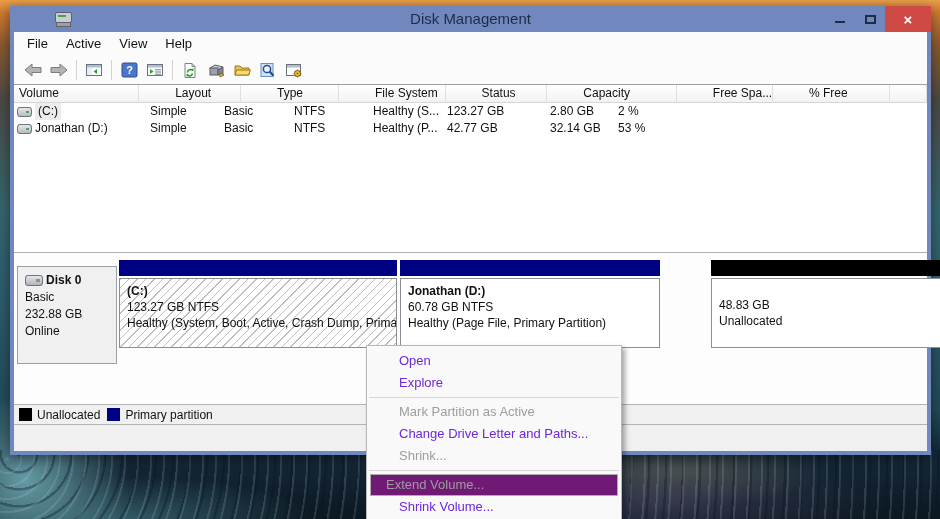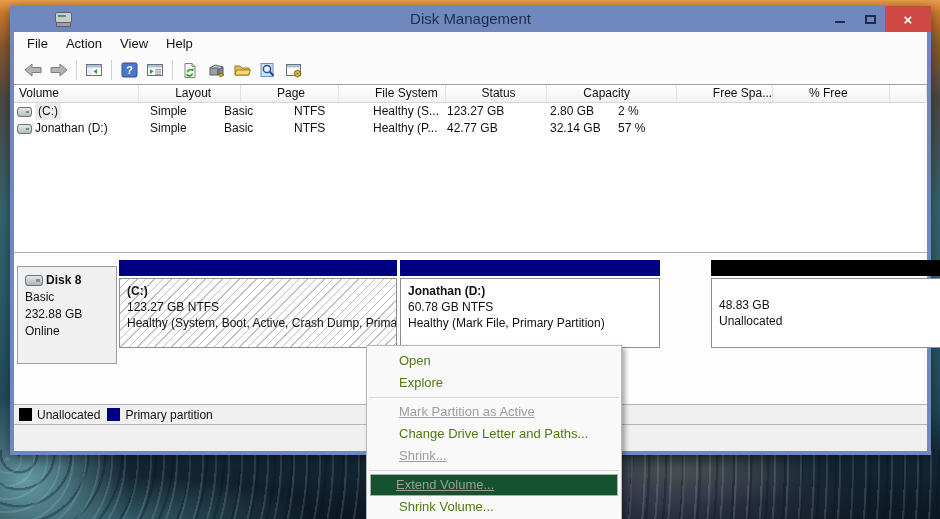--- a/index.html
+++ b/index.html
@@ -88,23 +88,23 @@
   .legend-item { display:flex; align-items:center; gap:5px; }
   .legend-swatch { width:13px; height:13px; display:inline-block; }
   .bottom-filler { flex:1; background:#f0f0f0; }
 
   
   .context-menu {
     position:absolute; left:366px; top:345px; width:256px;
     background:#f9f9f9; border:1px solid #b8b8b8; box-shadow:3px 3px 5px rgba(0,0,0,0.35);
     padding:4px 0; font-size:13px; z-index:50;
   }
-  .cm-item { height:22px; line-height:22px; padding-left:32px; color:#4d7c0f; white-space:nowrap; }
-  .cm-item.disabled { color:#9d9d9d;text-decoration:underline; }
-  .cm-item.highlighted { background:#14532d; border:1px solid #adadad; margin:0 3px; padding-left:25px; line-height:20px; }
+  .cm-item { height:22px; line-height:22px; padding-left:32px; color:#6d28d9; white-space:nowrap; }
+  .cm-item.disabled { color:#9d9d9d; }
+  .cm-item.highlighted { background:#701a75; border:1px solid #adadad; margin:0 3px; padding-left:15px; line-height:20px; }
   .cm-sep { height:1px; background:#d7d7d7; margin:3px 2px; }
 </style>
 </head>
 <body>
 
 <div class="desktop"></div>
 <div class="desktop-texture"></div>
 
 <div class="window">
 
@@ -123,21 +123,21 @@
           <div class="max-glyph"></div>
         </div>
       <div class="close-btn">×</div>
     </div>
   </div>
 
   <div class="client">
 
     <div class="menubar">
       <div class="menu-item">File</div>
-      <div class="menu-item">Action</div>
+      <div class="menu-item">Active</div>
       <div class="menu-item">View</div>
       <div class="menu-item">Help</div>
     </div>
 
     <div class="toolbar">
       <div class="tbtn">
         <svg width="20" height="16">
             <path d="M9 2 L2 8 L9 14 L9 10.5 L18 10.5 L18 5.5 L9 5.5 Z" fill="#b4b4b4" stroke="#7d7d7d"></path>
           </svg>
       </div>
@@ -212,21 +212,21 @@
             <circle cx="12.5" cy="11.5" r="1" fill="#8a6a10"></circle>
             <path d="M12.5 7.5 V9 M12.5 14 V15.5 M8.5 11.5 H10 M15 11.5 H16.5 M9.8 8.8 L10.8 9.8 M14.2 13.2 L15.2 14.2 M15.2 8.8 L14.2 9.8 M10.8 13.2 L9.8 14.2" stroke="#8a6a10" stroke-width="1.2"></path>
           </svg>
       </div>
     </div>
 
     <div class="volume-list">
       <div class="vl-header">
         <div class="vl-h c-vol">Volume</div>
         <div class="vl-h c-lay">Layout</div>
-        <div class="vl-h c-typ">Page</div>
+        <div class="vl-h c-typ">Type</div>
         <div class="vl-h c-fs">File System</div>
         <div class="vl-h c-st">Status</div>
         <div class="vl-h c-cap">Capacity</div>
         <div class="vl-h c-free">Free Spa...</div>
         <div class="vl-h c-pct">% Free</div>
         <div class="vl-h c-fill"></div>
       </div>
       <div class="vl-row">
         <div class="vl-c c-vol vol-cell">
             <span class="drive-ico"></span>
@@ -245,50 +245,50 @@
         <div class="vl-c c-vol vol-cell">
             <span class="drive-ico"></span>
             <span>Jonathan (D:)</span>
           </div>
         <div class="vl-c c-lay">Simple</div>
         <div class="vl-c c-typ">Basic</div>
         <div class="vl-c c-fs">NTFS</div>
         <div class="vl-c c-st">Healthy (P...</div>
         <div class="vl-c c-cap">42.77 GB</div>
         <div class="vl-c c-free">32.14 GB</div>
-        <div class="vl-c c-pct">57 %</div>
+        <div class="vl-c c-pct">53 %</div>
         <div class="vl-c c-fill"></div>
       </div>
     </div>
 
     <div class="disk-pane">
       <div class="disk-panel">
         <div class="disk-title">
             <span class="disk-ico"></span>
-            <span>Disk 8</span>
+            <span>Disk 0</span>
           </div>
         <div>Basic</div>
         <div>232.88 GB</div>
         <div>Online</div>
       </div>
       <div class="partitions">
         <div class="part p-c">
           <div class="part-bar" style="background:#000082"></div>
           <div class="part-body hatched">
             <div class="part-name">(C:)</div>
             <div>123.27 GB NTFS</div>
             <div>Healthy (System, Boot, Active, Crash Dump, Prima</div>
           </div>
         </div>
         <div class="part p-d">
           <div class="part-bar" style="background:#000082"></div>
           <div class="part-body">
             <div class="part-name">Jonathan  (D:)</div>
             <div>60.78 GB NTFS</div>
-            <div>Healthy (Mark File, Primary Partition)</div>
+            <div>Healthy (Page File, Primary Partition)</div>
           </div>
         </div>
         <div class="part p-u">
           <div class="part-bar" style="background:#000000"></div>
           <div class="part-body">
             <div>48.83 GB</div>
             <div>Unallocated</div>
           </div>
         </div>
       </div>

